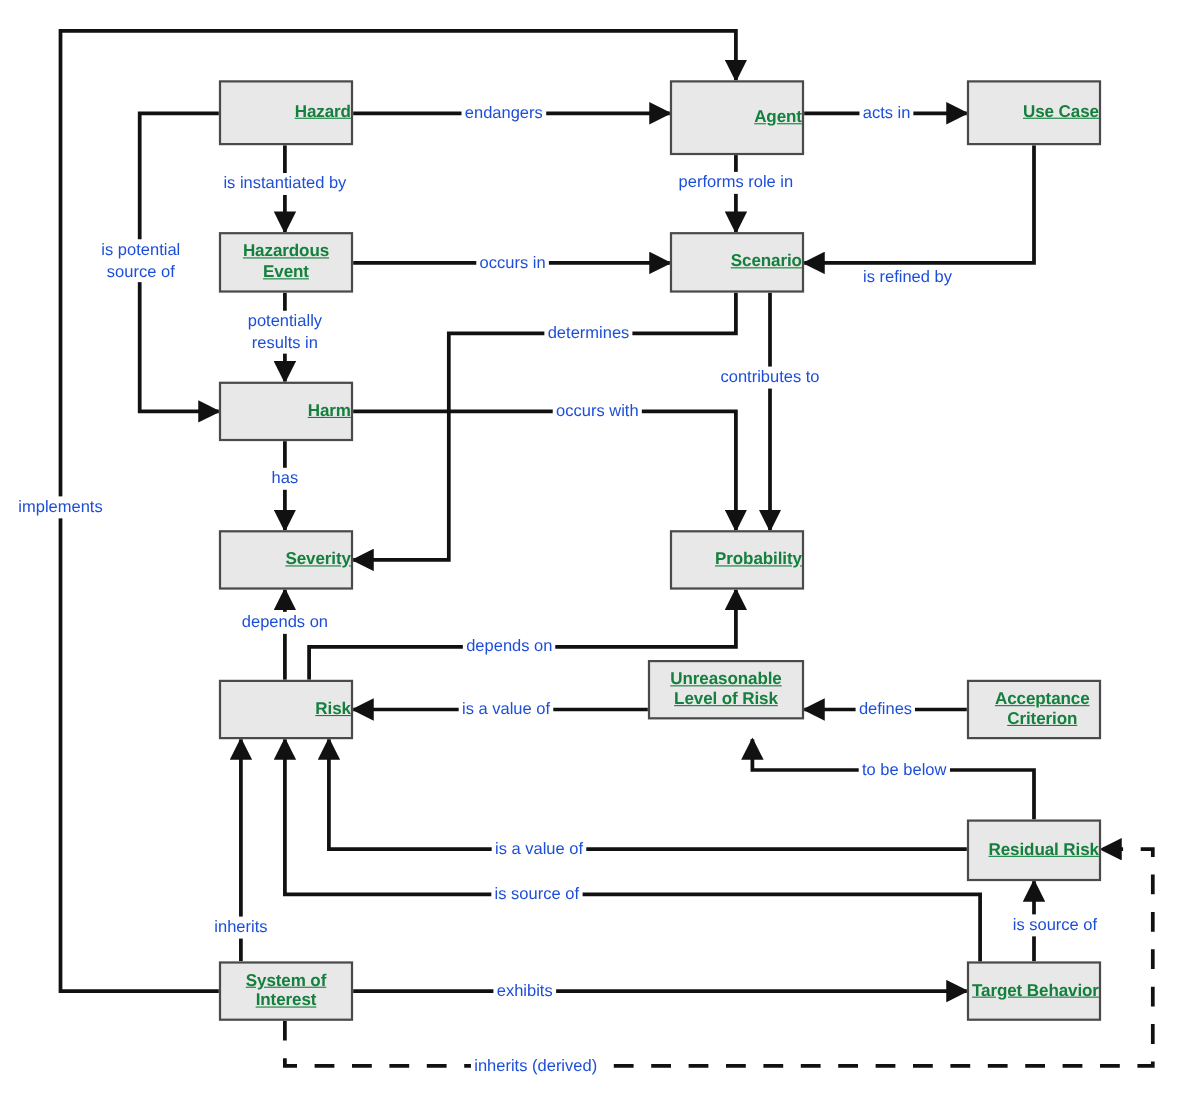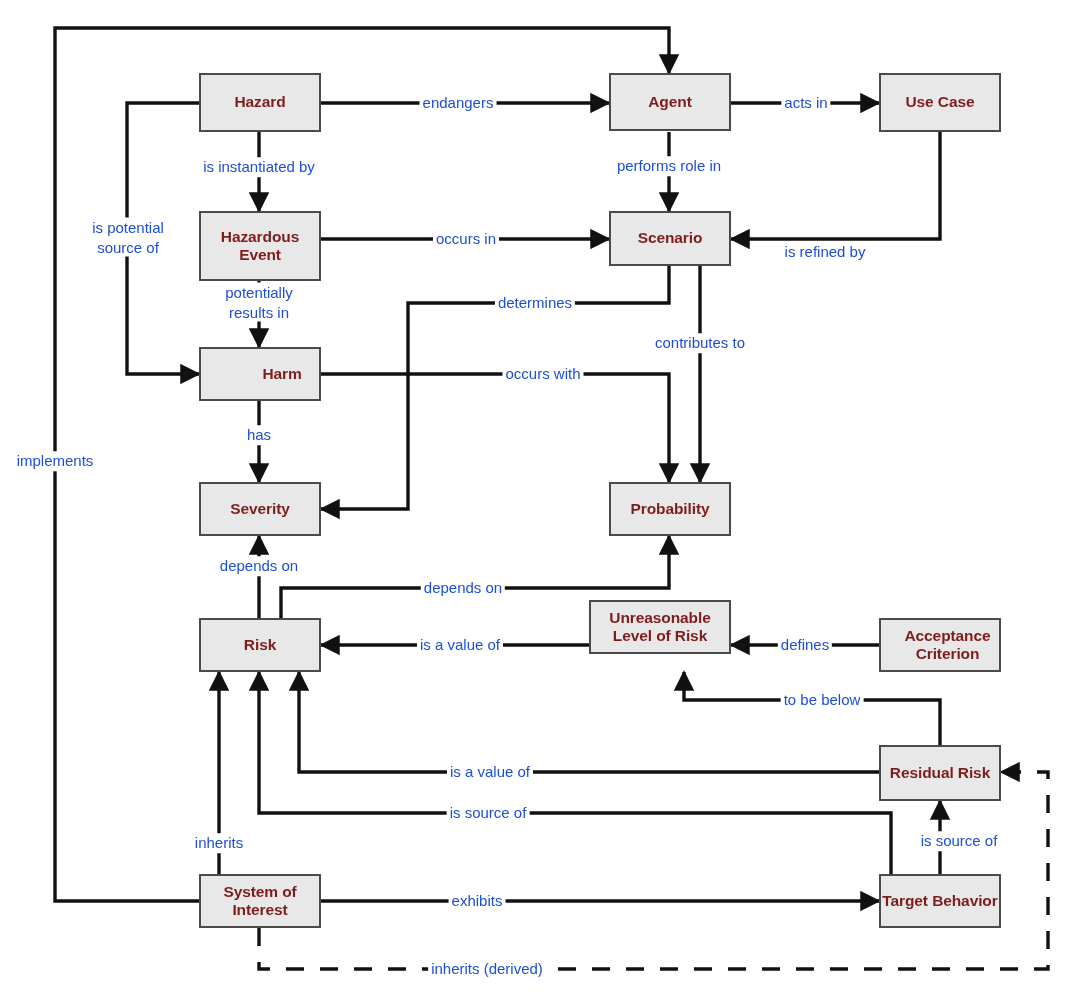--- a/index.html
+++ b/index.html
@@ -21,27 +21,28 @@
     width: 1080px;
     height: 996px;
   }
   .node-box {
     position: absolute;
     box-sizing: border-box;
     background: #e8e8e8;
     border: 2px solid #4a4a4a;
     display: flex;
     align-items: center;
-    justify-content: center;
+    justify-content: flex-end;
     text-align: center;
     font-weight: bold;
     font-size: 15.5px;
-    color: #7f1d1d;
+    color: #15803d;
     line-height: 1.18;
     letter-spacing: -0.1px;
+    text-decoration: underline;
   }
   .edge-label {
     position: absolute;
     background: #ffffff;
     color: #1d4ed8;
     font-size: 15px;
     line-height: 1.3;
     text-align: center;
     white-space: pre;
     padding: 0 3px;
@@ -110,29 +111,29 @@
       <path d="M 199 901 L 55 901 L 55 28 L 669 28 L 669 73" marker-end="url(#arrowhead)"></path>
 
       <path d="M 259 928 L 259 969 L 1048 969 L 1048 772 L 1001 772" stroke-dasharray="18 16" marker-end="url(#arrowhead)"></path>
     </g>
   </svg>
 
   <div class="node-box" style="left:199px; top:73px; width:122px; height:59px;">
     <span>Hazard</span>
   </div>
 
-  <div class="node-box" style="left:609px; top:73px; width:122px; height:58px;">
+  <div class="node-box" style="left:609px; top:73px; width:122px; height:68px;">
     <span>Agent</span>
   </div>
 
   <div class="node-box" style="left:879px; top:73px; width:122px; height:59px;">
     <span>Use Case</span>
   </div>
 
-  <div class="node-box" style="left:199px; top:211px; width:122px; height:70px;">
+  <div class="node-box" style="left:199px; top:211px; width:122px; height:55px;">
     <span>Hazardous
 Event</span>
   </div>
 
   <div class="node-box" style="left:609px; top:211px; width:122px; height:55px;">
     <span>Scenario</span>
   </div>
 
   <div class="node-box" style="left:199px; top:347px; width:122px; height:54px;padding-left:44px;">
     <span>Harm</span>

